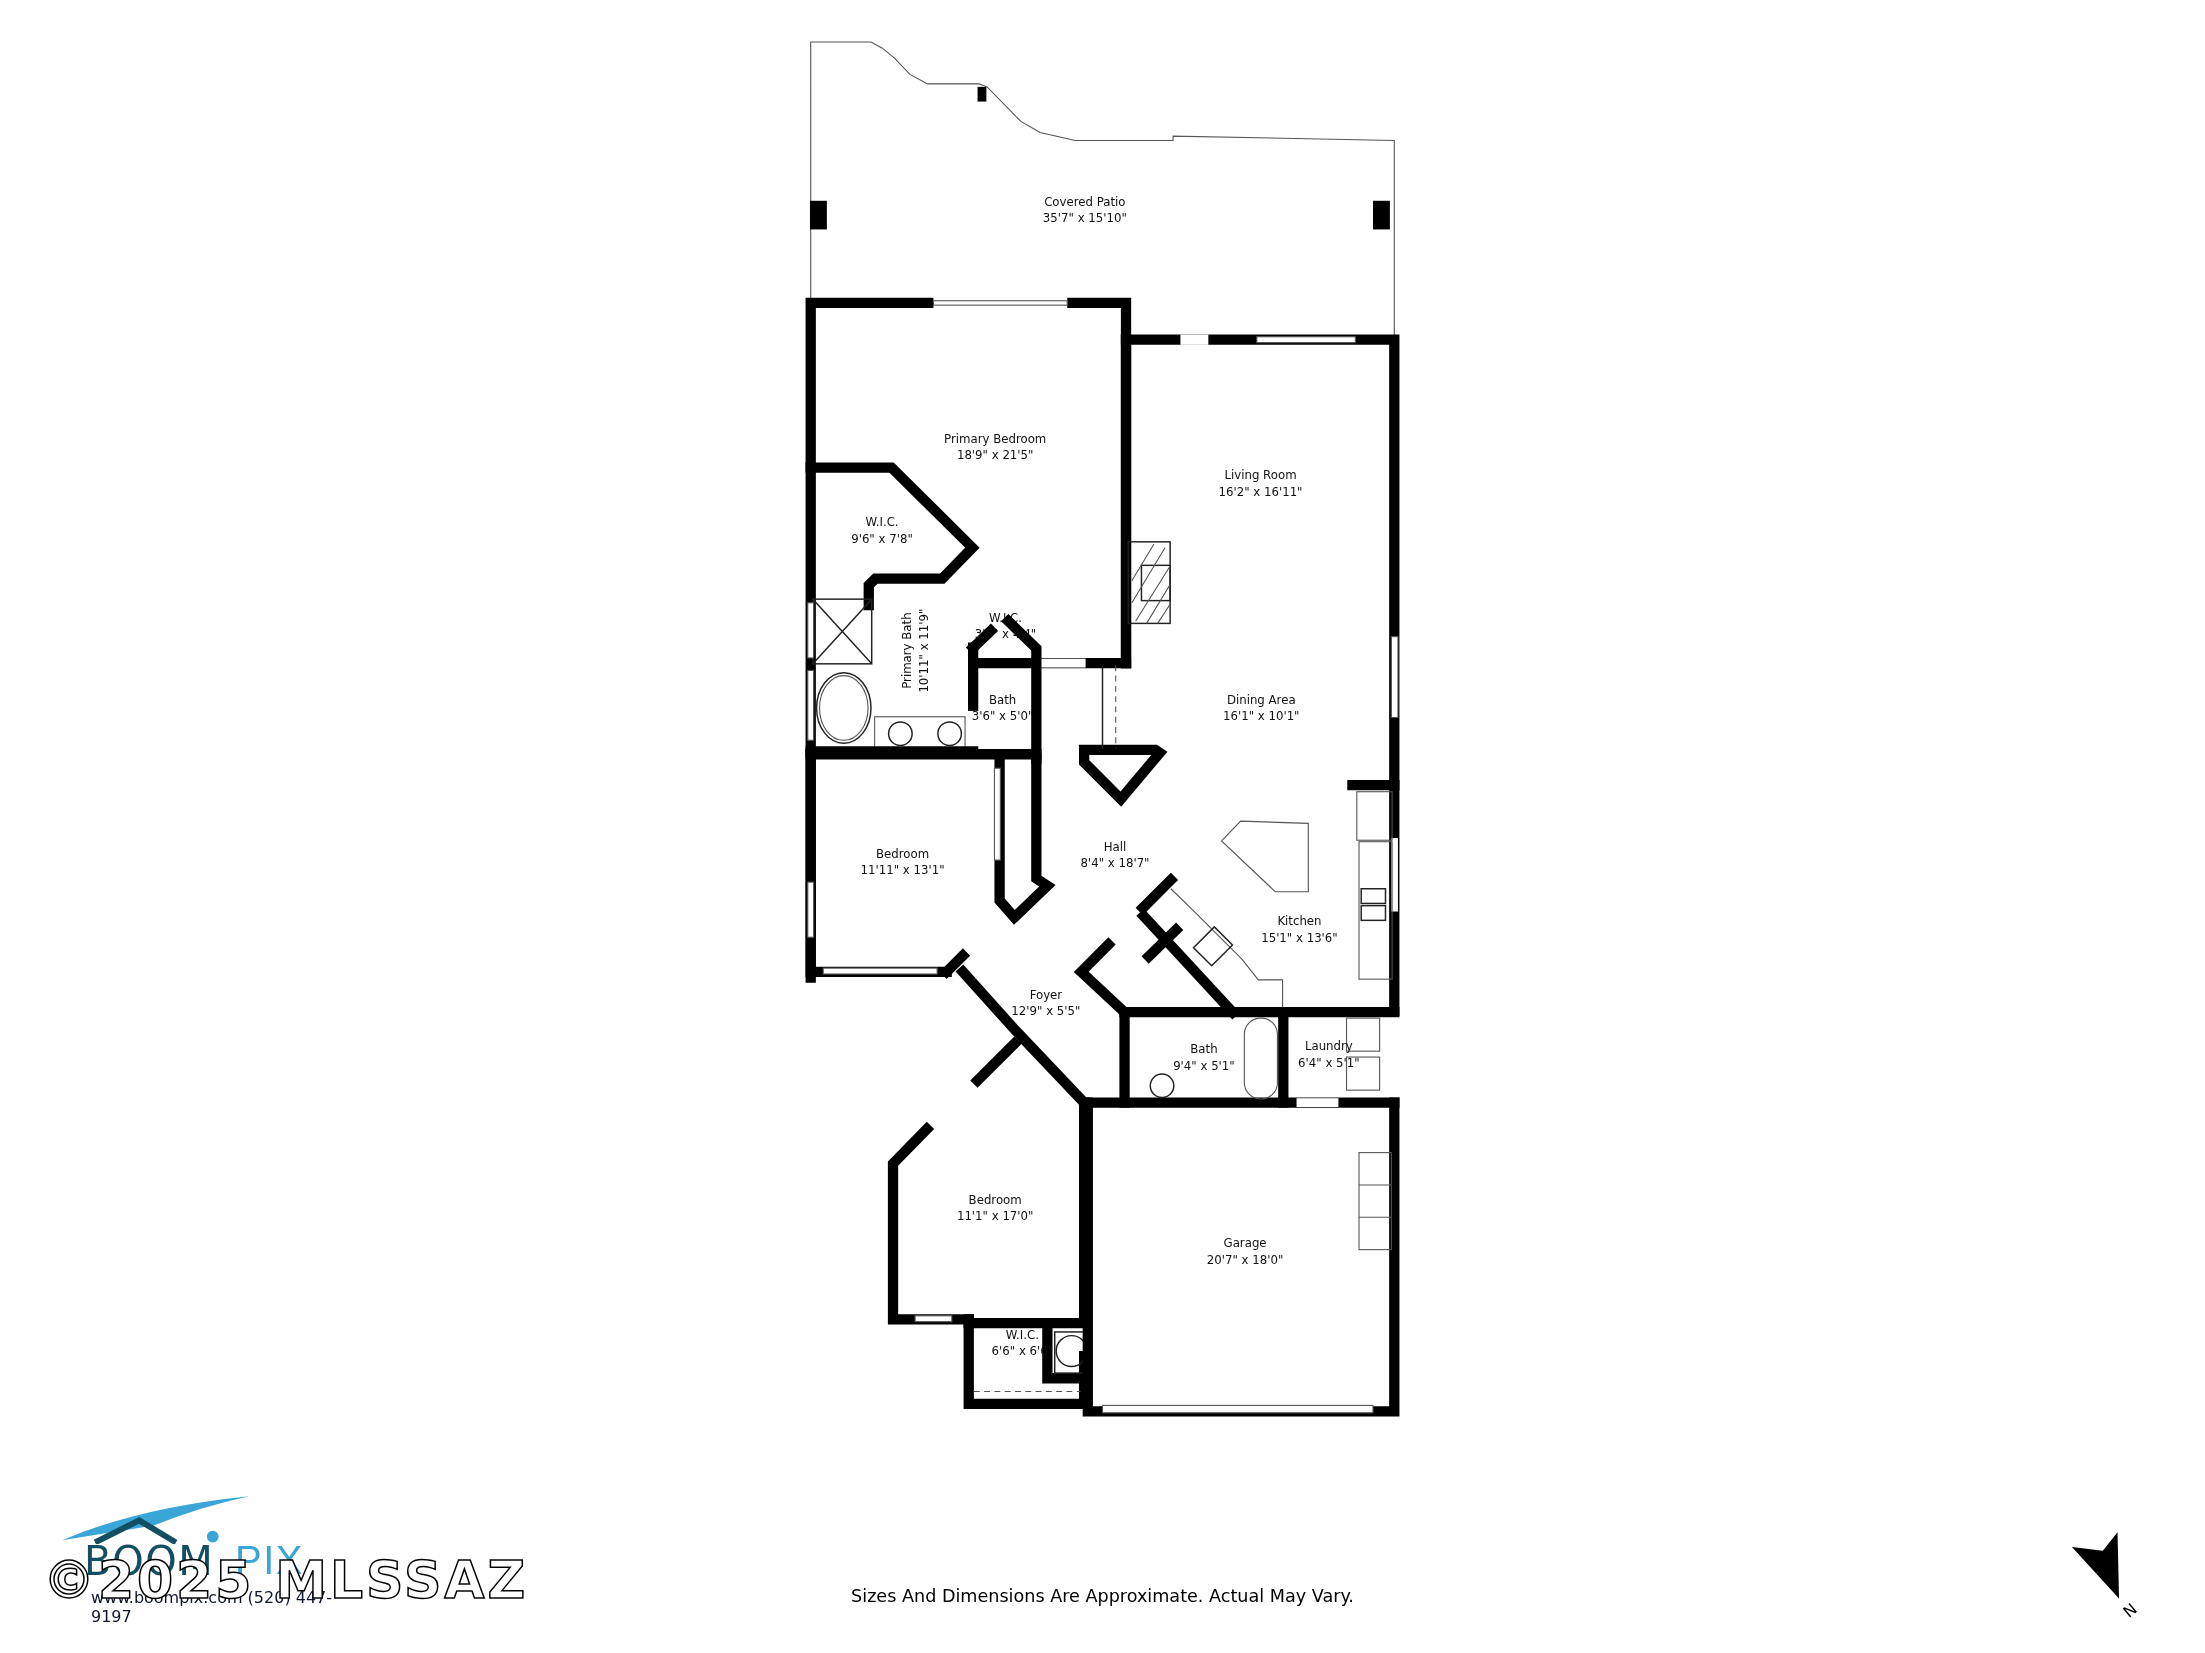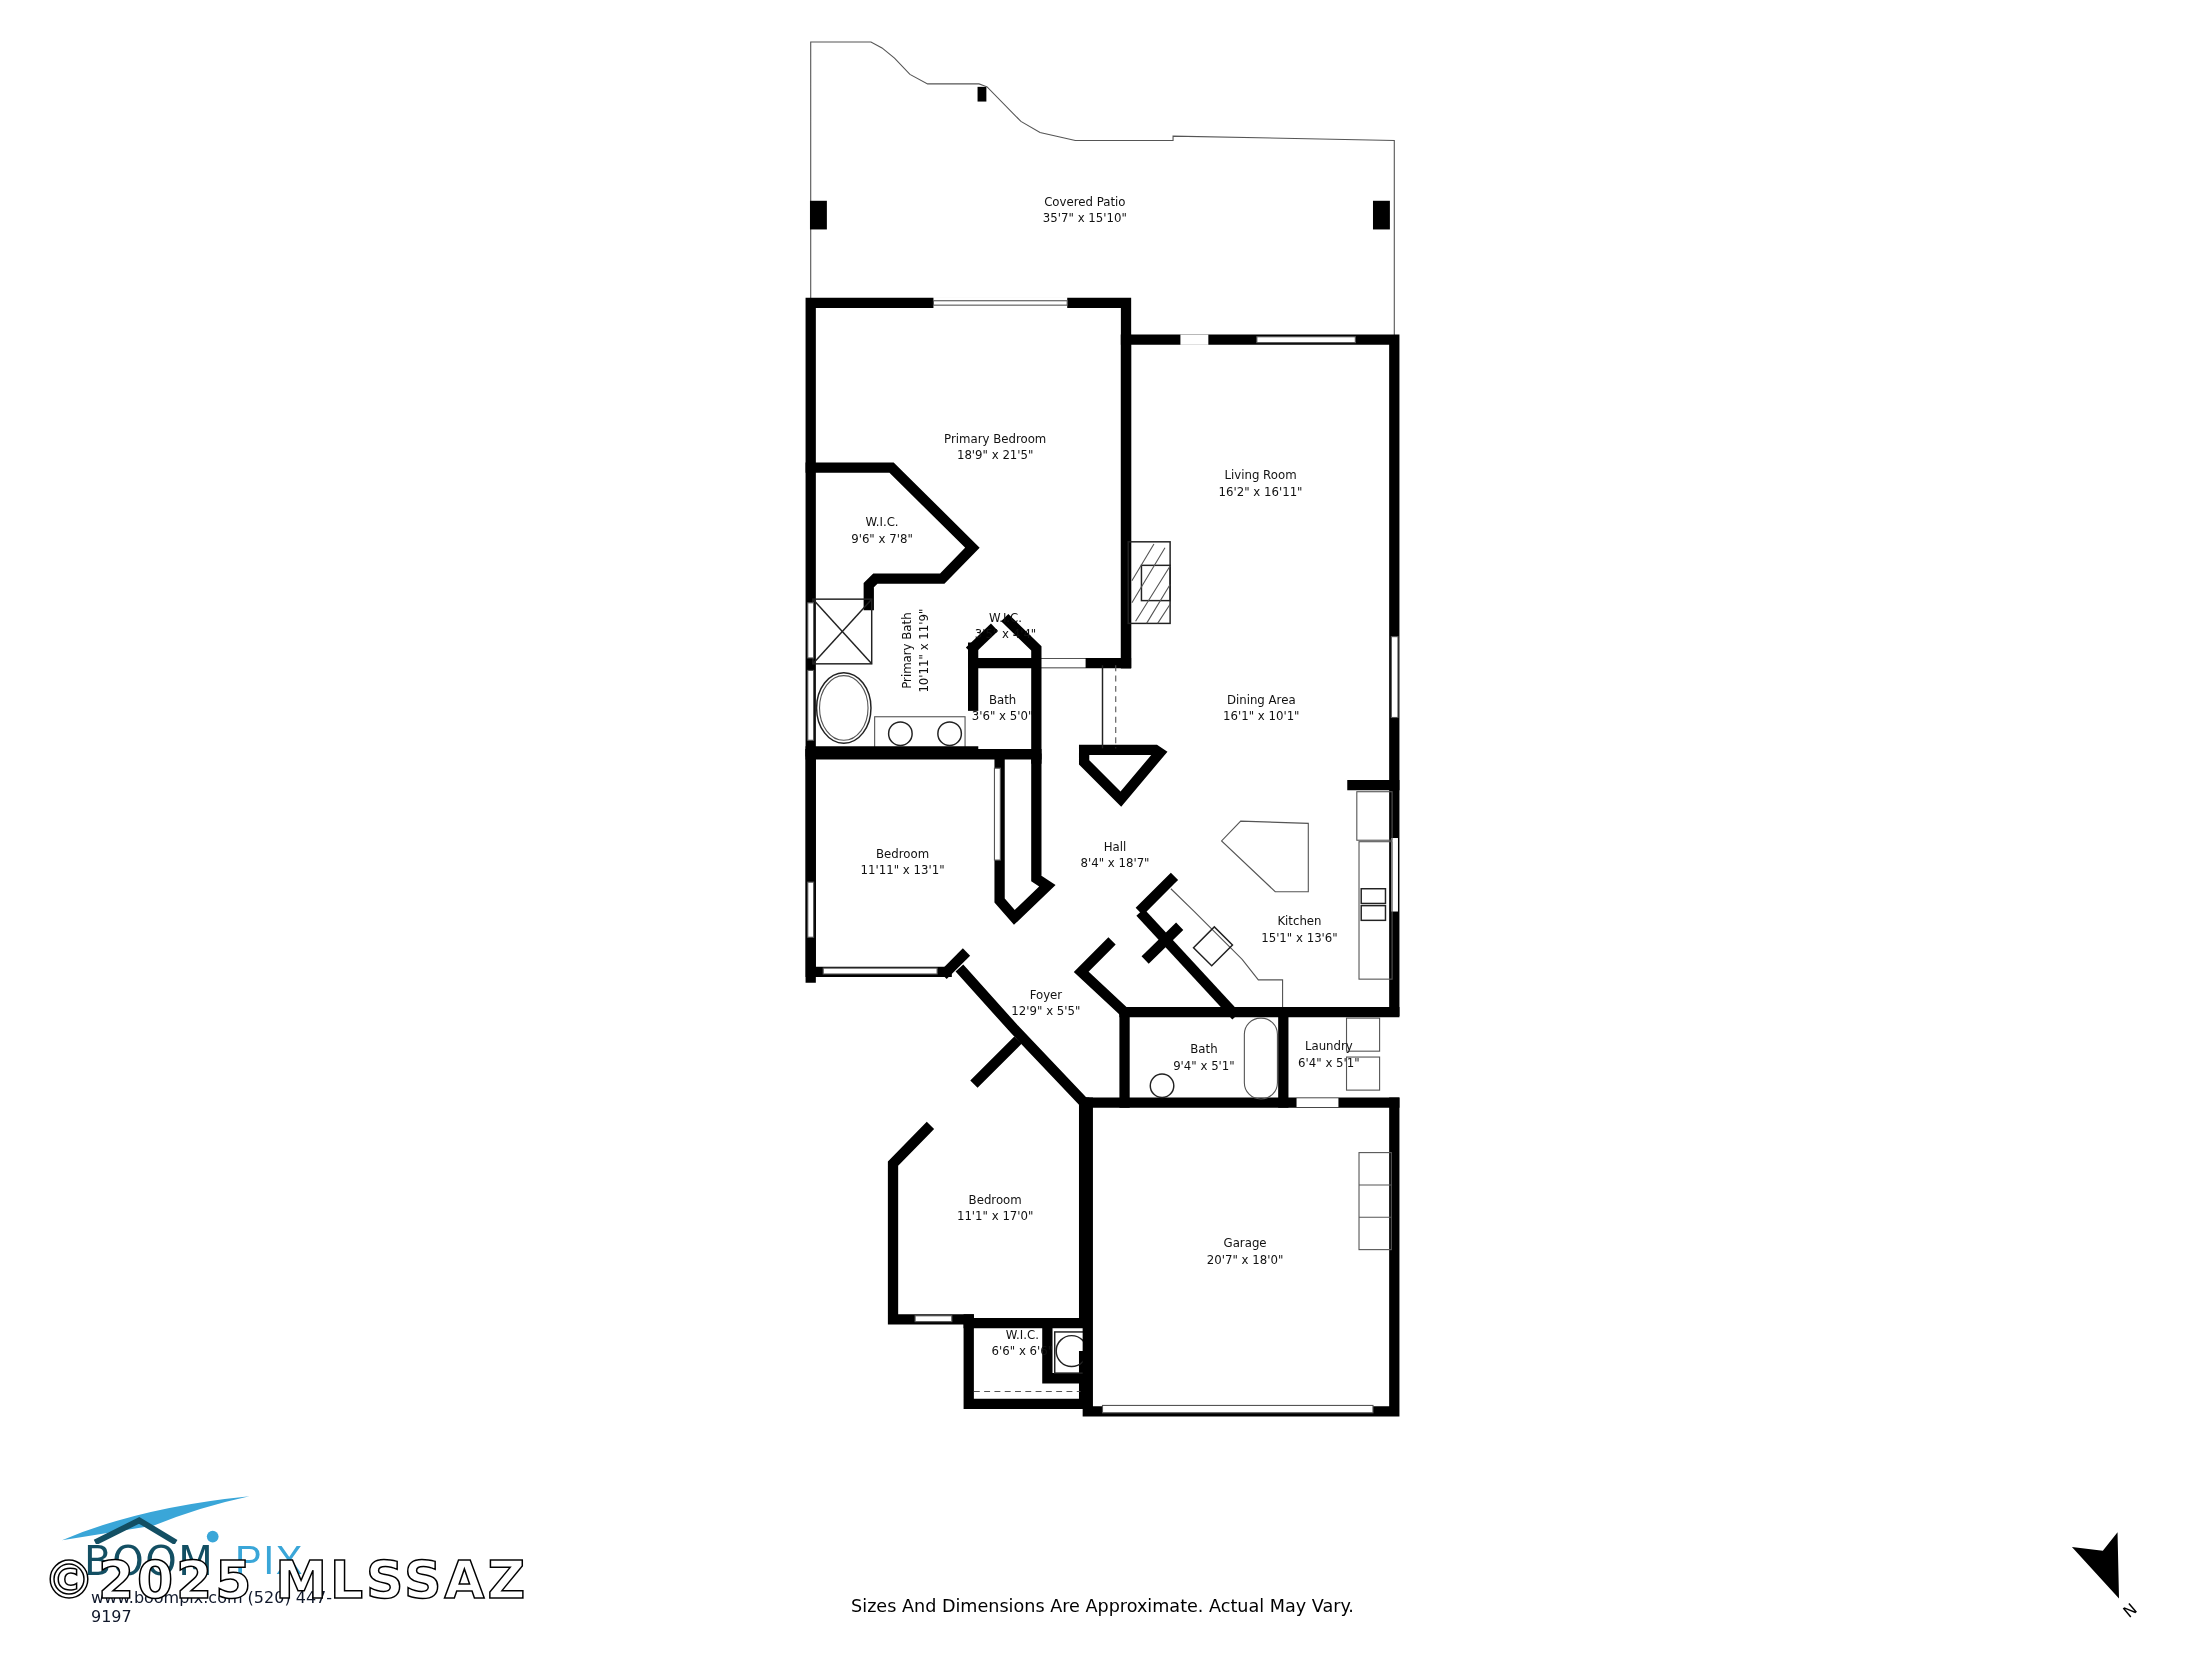--- a/index.html
+++ b/index.html
@@ -6,21 +6,21 @@
     body { width: 2205px; height: 1654px; position: relative; overflow: hidden; font-family: "DejaVu Sans", "Liberation Sans", sans-serif; }
     #plan { position: absolute; left: 0; top: 0; width: 2205px; height: 1654px; }
     .wall { fill: none; stroke: #000; stroke-width: 14; stroke-linejoin: miter; stroke-linecap: square; }
     .thin { fill: none; stroke: #222; stroke-width: 2; }
     .hair { fill: none; stroke: #555; stroke-width: 1.5; }
     .dash { fill: none; stroke: #555; stroke-width: 1.5; stroke-dasharray: 8 6; }
     .win { fill: #fff; stroke: #555; stroke-width: 1.5; }
     .gap { fill: #fff; stroke: none; }
     .post { fill: #000; }
     .lbl { font-size: 16px; fill: #111; text-anchor: middle; }
-    .disclaimer { position: absolute; left: 0; width: 2205px; top: 1586px; text-align: center; font-family: "DejaVu Sans", sans-serif; font-size: 17.6px; color: #000; margin-top: 10px; }
+    .disclaimer { position: absolute; left: 0; width: 2205px; top: 1586px; text-align: center; font-family: "DejaVu Sans", sans-serif; font-size: 17.6px; color: #000; }
     .logo { position: absolute; left: 51px; top: 1485px; width: 294px; height: 118px; }
     .logo-boom { position: absolute; left: 33px; top: 53px; font-family: "DejaVu Sans", sans-serif; font-weight: normal; font-size: 40px; color: #134f63; letter-spacing: 1.5px; }
     .logo-pix { position: absolute; left: 184px; top: 53px; font-family: Liberation Sans, sans-serif; font-size: 40px; color: #3aa6d8; letter-spacing: 1.5px; }
     .logo-url { position: absolute; left: 40px; top: 103px; font-family: "DejaVu Sans", sans-serif; font-size: 16px; color: #0f172a; }
     .watermark { position: absolute; left: 43px; top: 1550px; font-family: "DejaVu Sans", sans-serif; font-size: 52px; color: #fff; -webkit-text-stroke: 1.5px #000; letter-spacing: 2.9px; font-weight: 700; }
     .compass { position: absolute; left: 2066px; top: 1525px; width: 81px; height: 103px; }
     .compass-n { position: absolute; left: 2124px; top: 1601px; font-family: "DejaVu Sans", sans-serif; font-size: 16px; transform: rotate(-40deg); color: #000; }
   </style>
 </head>
 <body>

